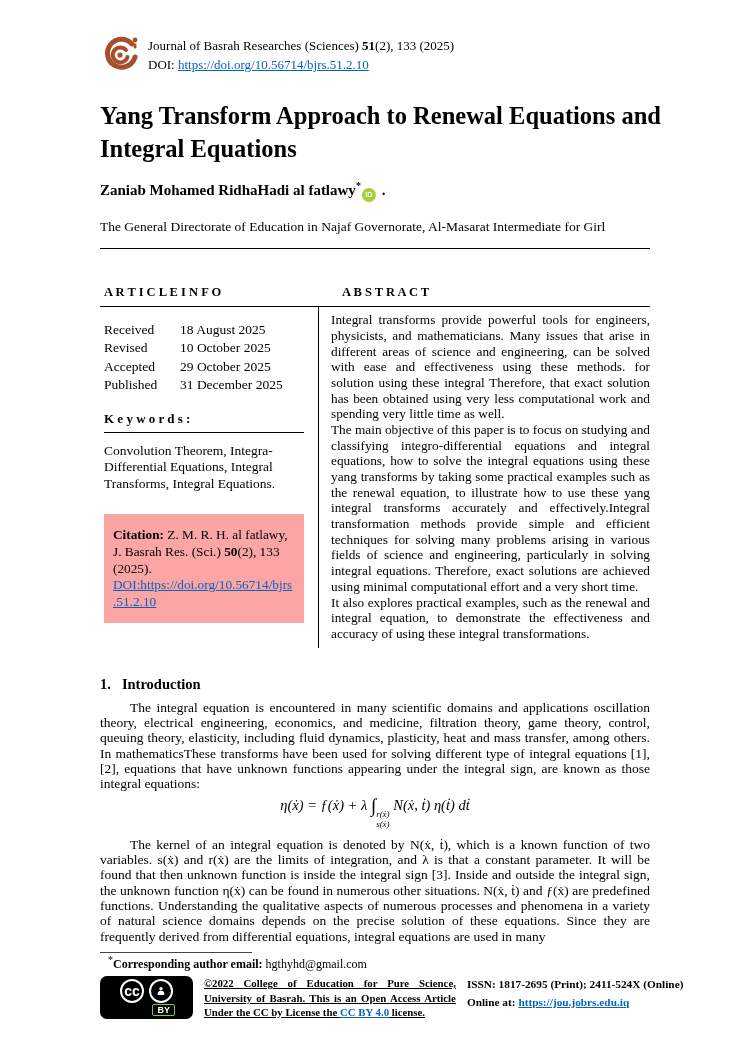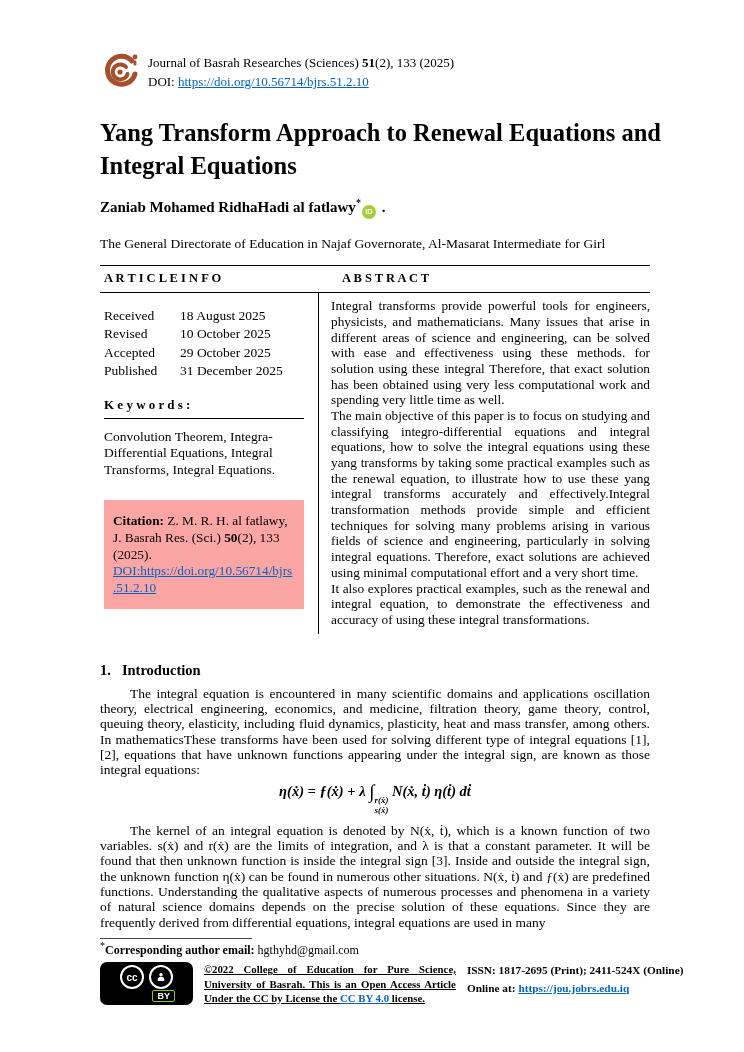--- a/index.html
+++ b/index.html
@@ -2,74 +2,74 @@
 <html><head>
 <meta charset="utf-8">
 <style>
   html,body{margin:0;padding:0;}
   body{
     width:744px;height:1052px;background:#ffffff;color:#000;
     font-family:"Liberation Serif","DejaVu Serif",serif;
     overflow:hidden;position:relative;
   }
   a{color:#0563C1;text-decoration:underline;}
-  .page{padding:52px 94px 0 100px;box-sizing:border-box;}
+  .page{padding:35px 94px 0 100px;box-sizing:border-box;}
 
   
   .jheader{display:flex;align-items:flex-start;gap:8px;}
   .jlogo{width:40px;height:40px;flex-shrink:0;}
   .jheader-text{font-size:13px;line-height:1.45;padding-top:2px;}
 
   
   .title{margin-top:24px;font-size:24.5px;font-weight:bold;line-height:1.35;width:565px;}
   .author{margin-top:15px;font-size:15px;font-weight:bold;}
   .star{font-size:10px;vertical-align:super;}
   .orcid{display:inline-block;width:14px;height:14px;border-radius:50%;
     background:#A6CE39;color:#fff;font-size:7.5px;font-weight:bold;
     text-align:center;line-height:14px;vertical-align:-2px;margin:0 2px 0 1px;
     font-family:Liberation Sans, sans-serif;}
   .affil{margin-top:17px;font-size:13.5px;}
 
   
   .info-section{margin-top:13px;border-top:1.5px solid #000;}
   .info-head{display:flex;border-bottom:1.5px solid #000;padding:5px 0 6px;}
-  .info-head-cell{font-size:12.5px;font-weight:bold;}
+  .info-head-cell{font-size:12.5px;font-weight:bold;margin-top:31px;}
   .ihl{width:218px;box-sizing:border-box;padding-left:4px;}
   .ihr{padding-left:24px;}
   .info-body{display:flex;}
   .info-left{width:218px;box-sizing:border-box;padding:14px 14px 0 4px;}
   .info-right{flex:1;border-left:1px solid #000;padding:5px 0 6px 12px;}
 
   .drow{display:flex;font-size:13.5px;line-height:1.35;}
   .dlabel{width:76px;}
   .kw-head{margin-top:17px;font-size:13px;font-weight:bold;border-bottom:1.2px solid #000;padding-bottom:5px;}
   .kw-text{margin-top:10px;font-size:13.5px;line-height:1.22;}
   .citation{margin-top:22px;background:#fca5a5;padding:13px 9px;font-size:13.3px;line-height:1.25;}
   .citation a{overflow-wrap:anywhere;}
 
   .abstract p{margin:0;text-align:justify;font-size:13.3px;line-height:1.18;}
 
   
   .sec-head{margin-top:28px;font-size:14.5px;font-weight:bold;}
   .sec-num{margin-right:11px;}
   .body-p{margin:7px 0 0;text-align:justify;font-size:13.5px;line-height:1.14;text-indent:30px;}
-  .equation{text-align:center;margin:3px 0 1px;font-size:14.5px;font-style:italic;font-weight:bold;}
+  .equation{text-align:center;margin:3px 0 1px;font-size:14.5px;font-style:italic;}
   .int{font-size:19px;font-style:normal;vertical-align:-2px;}
   .limits{display:inline-flex;flex-direction:column;font-size:9px;line-height:1.15;
     vertical-align:-7px;text-align:left;margin-top:14px;}
 
   
   .foot-rule{margin-top:8px;width:152px;border-top:1px solid #444;}
-  .footnote{margin-top:1px;font-size:12px;}
+  .footnote{margin-top:1px;font-size:12px;margin-left:8px;}
   .footer-row{display:flex;gap:11px;margin-top:4px;width:600px;align-items:flex-start;}
   .cc-badge{width:93px;height:43px;background:#000;border-radius:7px;flex-shrink:0;
     display:flex;flex-direction:column;align-items:center;justify-content:center;gap:1px;}
   .cc-circles{display:flex;gap:5px;margin-top:2px;}
   .cc-circle{width:20px;height:20px;border:2px solid #fff;border-radius:50%;
-    color:#fff;font-weight:bold;font-size:10px;text-align:center;line-height:19px;
+    color:#fff;font-weight:bold;font-size:14px;text-align:center;line-height:19px;
     font-family:"Liberation Sans",sans-serif;display:flex;align-items:center;justify-content:center;}
   .cc-by{color:#fff;font-size:9px;font-weight:bold;font-family:"Liberation Sans",sans-serif;
     align-self:flex-end;margin:0 18px 2px 0;border:1px solid #84cc16;padding:0 4px;border-radius:2px;}
   .license{width:268px;font-size:10.8px;font-weight:bold;text-align:justify;line-height:1.35;text-decoration:underline;}
   .issn{margin-left:auto;width:248px;font-size:11.3px;font-weight:bold;line-height:1.55;}
 </style>
 </head>
 <body>
 
 <div class="page">

